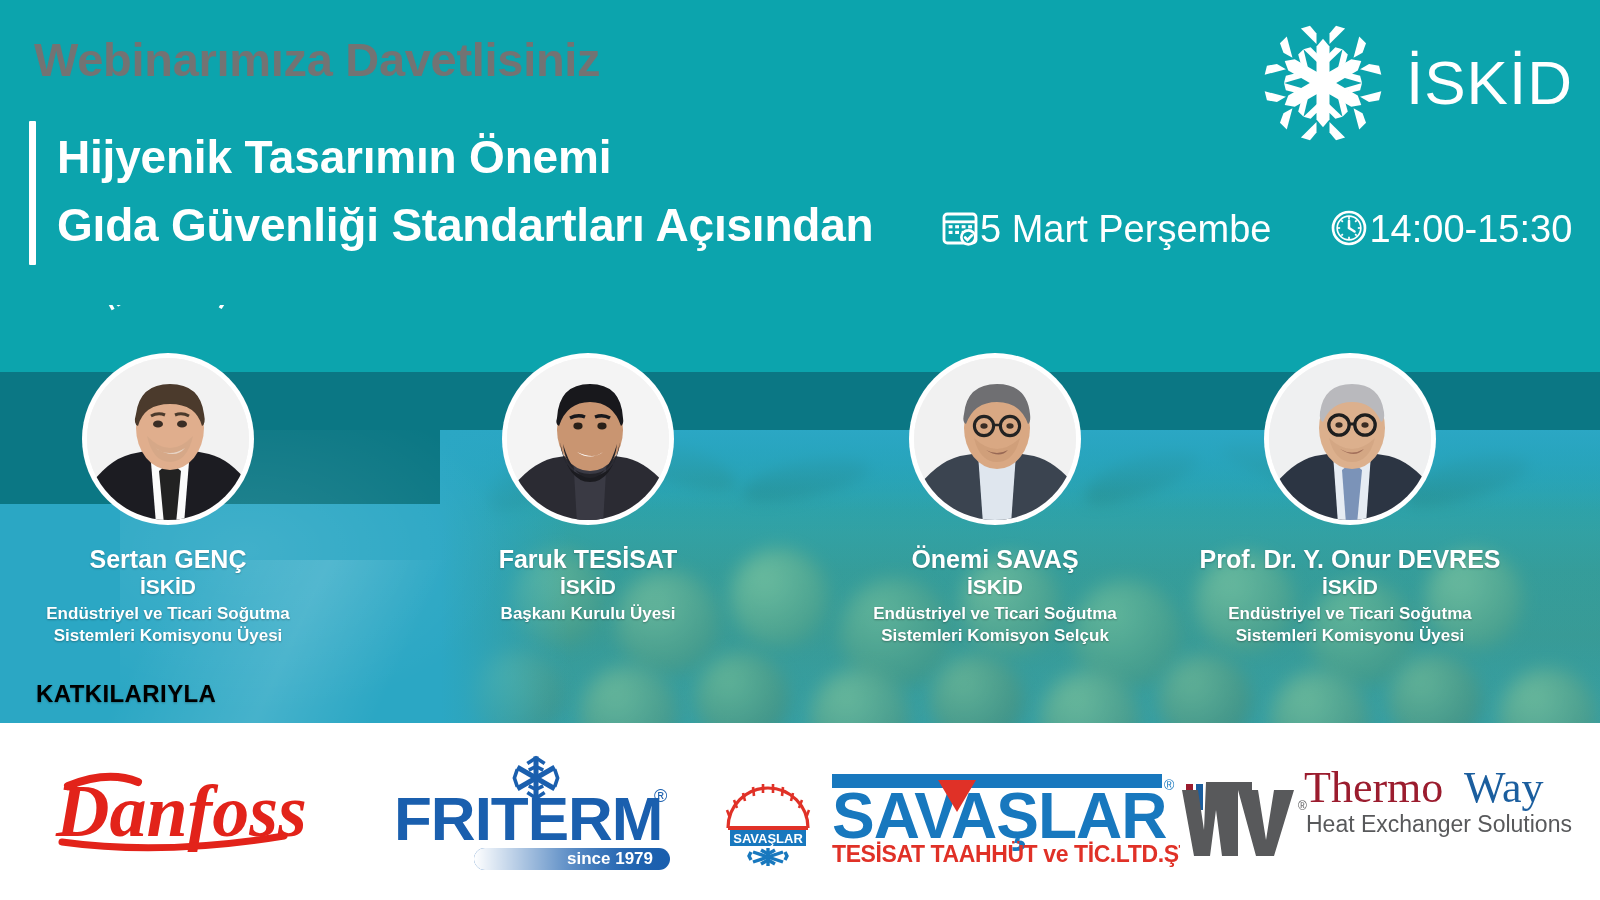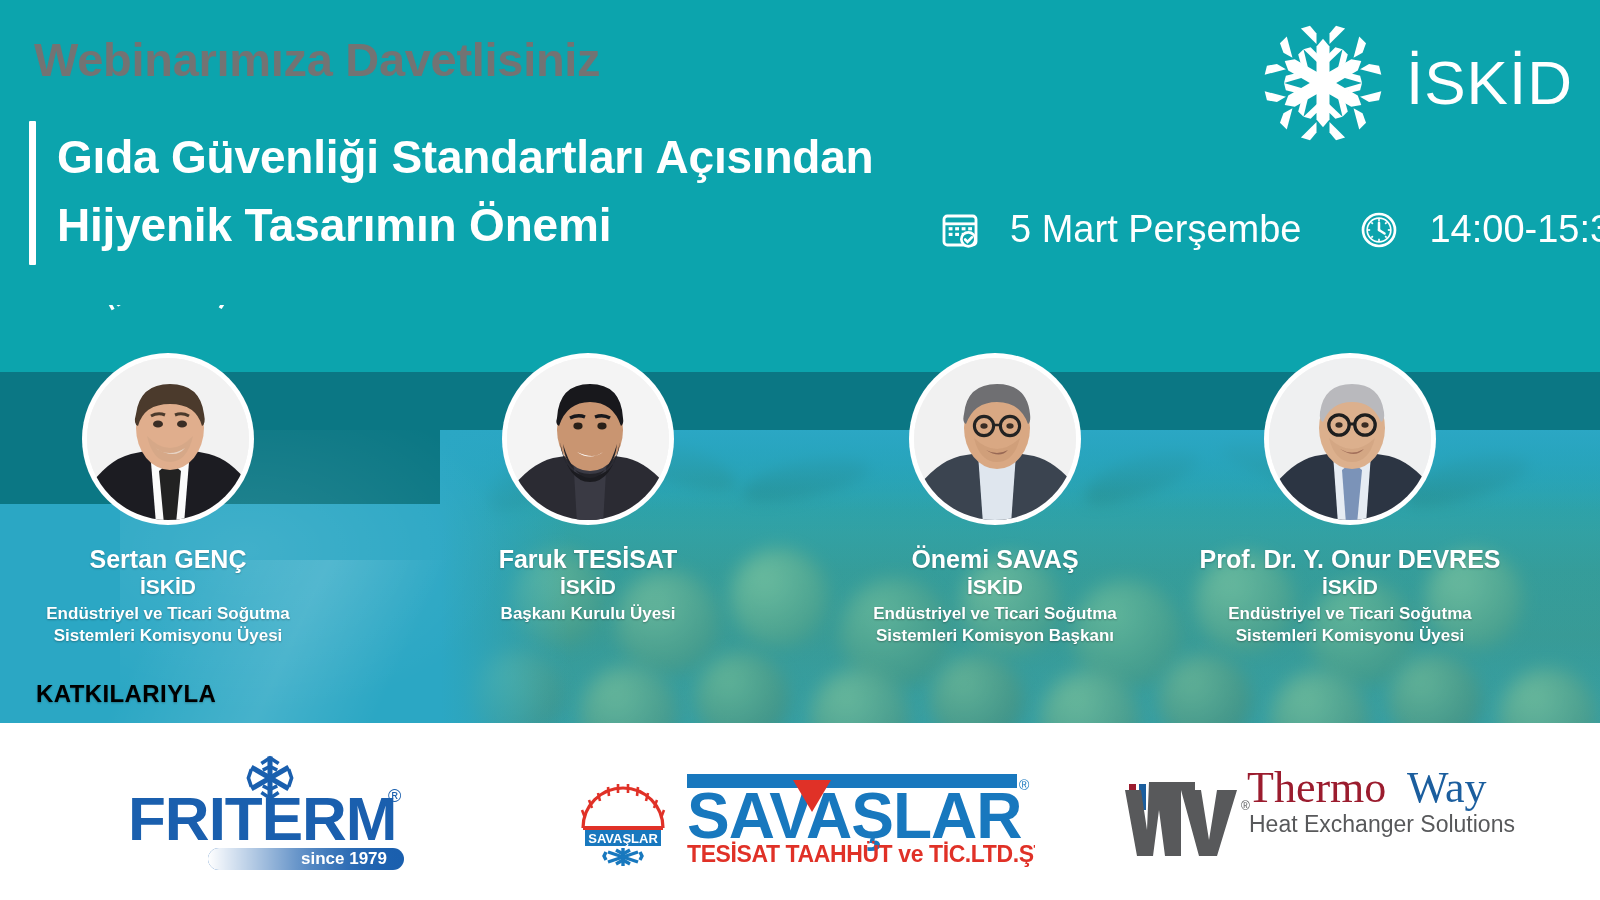--- a/index.html
+++ b/index.html
@@ -77,21 +77,21 @@
     position:absolute; left:57px; top:124px;
     font-size:46px; font-weight:bold; color:#fff;
     line-height:1.47; letter-spacing:-.2px; white-space:nowrap;
   }
 
   
   .meta {
     position:absolute; left:940px; top:208px;
     display:flex; align-items:center; gap:58px;
   }
-  .meta-item { display:flex; align-items:center; gap:30px; }
+  .meta-item { display:flex; align-items:flex-start; gap:0; }
   .meta-item .txt {
     font-size:38px; color:#fff; font-weight:normal; white-space:nowrap;
   }
   .ico { width:40px; height:40px; display:block; }
 
   
   .logo {
     position:absolute; left:1258px; top:18px;
     display:flex; align-items:center; gap:18px;
   }
@@ -192,22 +192,22 @@
     <div class="photo-veil"></div>
     <div class="photo-fadeT"></div>
     <div class="photo-fadeL"></div>
   </div>
   <div class="sheen2"></div>
   <div class="sheen"></div>
 
   <div class="kicker">Webinarımıza Davetlisiniz</div>
   <div class="accent-bar"></div>
   <div class="title">
+    <div>Hijyenik Tasarımın Önemi</div>
     <div>Gıda Güvenliği Standartları Açısından</div>
-    <div>Hijyenik Tasarımın Önemi</div>
   </div>
 
   <div class="meta">
     <div class="meta-item">
       <svg class="ico" viewBox="0 0 24 24">
         <rect x="2.4" y="3.6" width="19.2" height="17.4" rx="2" fill="none" stroke="#fff" stroke-width="1.7"></rect>
         <line x1="2.4" y1="8.3" x2="21.6" y2="8.3" stroke="#fff" stroke-width="1.7"></line>
         <rect x="5.2" y="10.3" width="2.3" height="1.9" fill="#fff"></rect>
         <rect x="9.1" y="10.3" width="2.3" height="1.9" fill="#fff"></rect>
         <rect x="13" y="10.3" width="2.3" height="1.9" fill="#fff"></rect>
@@ -342,21 +342,21 @@
             <path d="M72 92 q11 6 22 0 q-8 9-22 0Z" fill="#7b4d43"></path>
             <path d="M60 80 q23 22 46 0 q-6 24-23 24 t-23-24Z" fill="#c4926f" opacity=".4"></path>
           </svg>
         </div>
       </div>
     </div>
     <div class="sp-name">Önemi SAVAŞ</div>
     <div class="sp-org">İSKİD</div>
     <div class="sp-role">
       <div>Endüstriyel ve Ticari Soğutma</div>
-      <div>Sistemleri Komisyon Başkanı</div>
+      <div>Sistemleri Komisyon Selçuk</div>
     </div>
   </div>
 
   <div class="speaker" style="left:1180px;">
     <div class="avatar-wrap">
       <div class="avatar-ring">
         <div class="face">
           <svg width="166" height="166" viewBox="0 0 166 166">
             <rect width="166" height="166" fill="#eff0f1"></rect>
             <path d="M0 134 q22-30 46-36 l37-6 37 6 q24 6 46 36 v32 H0Z" fill="#2c3543"></path>
@@ -380,20 +380,27 @@
     <div class="sp-role">
       <div>Endüstriyel ve Ticari Soğutma</div>
       <div>Sistemleri Komisyonu Üyesi</div>
     </div>
   </div>
 
   <div class="katkilariyla">KATKILARIYLA</div>
 
   <div class="sponsors">
 
+    <div class="sp-cell">
+      <svg width="260" height="100" viewBox="0 0 260 100">
+        <text x="8" y="74" font-family="Liberation Serif, serif" font-size="74" font-style="italic" font-weight="bold" fill="#E2231A">Danfoss</text>
+        <path d="M14 80 q100 14 222 -6" stroke="#E2231A" stroke-width="7" fill="none" stroke-linecap="round"></path>
+        <path d="M20 24 q40 -16 70 -4" stroke="#E2231A" stroke-width="8" fill="none" stroke-linecap="round"></path>
+      </svg>
+    </div>
 
     <div class="sp-cell">
       <svg width="290" height="120" viewBox="0 0 290 120">
         <g fill="#1A5FAE" transform="translate(148,26) scale(0.72)">
           <g>
             <rect x="-3.5" y="-30" width="7" height="60"></rect>
             <rect x="-3.5" y="-30" width="7" height="60" transform="rotate(60)"></rect>
             <rect x="-3.5" y="-30" width="7" height="60" transform="rotate(120)"></rect>
             <g stroke="#1A5FAE" stroke-width="5" fill="none">
               <path d="M-12,-20 L0,-28 L12,-20"></path>

